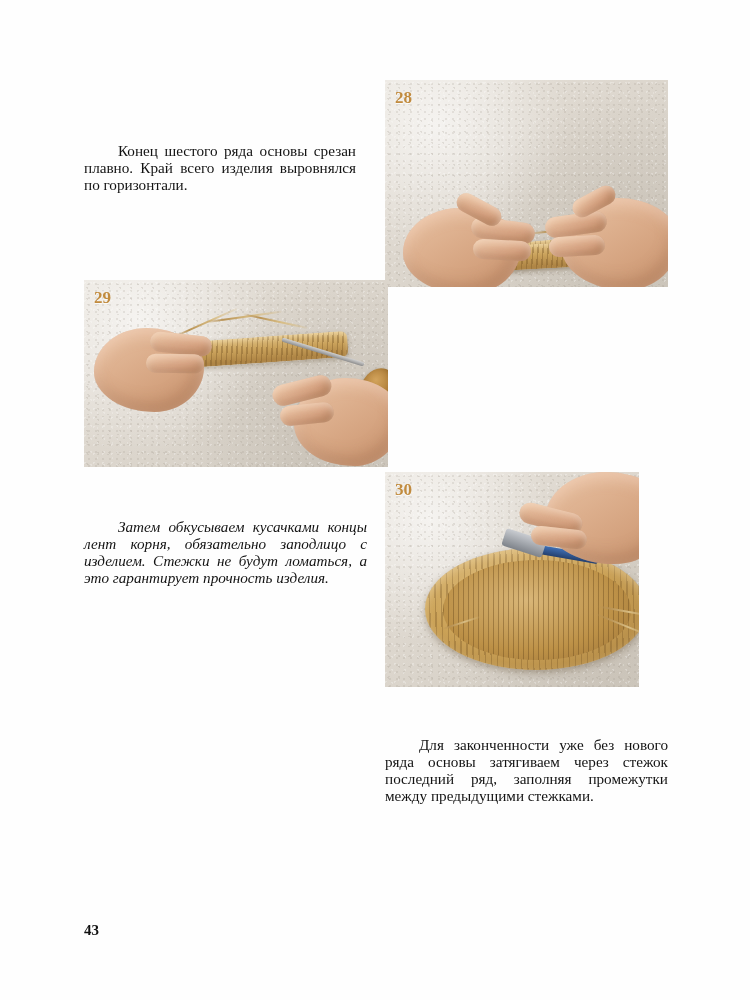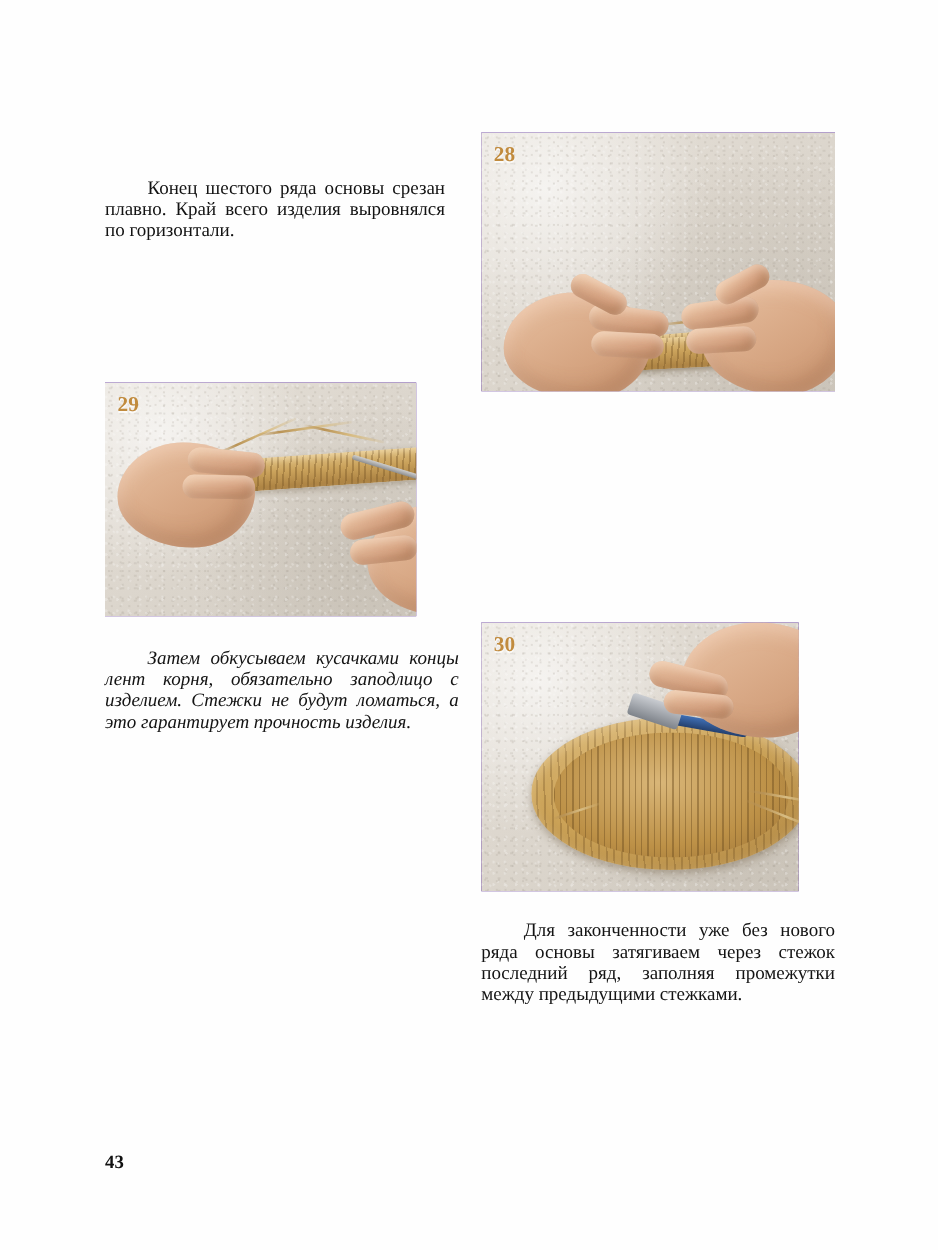--- a/index.html
+++ b/index.html
@@ -18,22 +18,21 @@
   .page {
     position: absolute;
     inset: 0;
     background: #fefefe;
   }
 
   
   .photo {
     position: absolute;
     overflow: hidden;
-    background: #4c1d95;
-    margin-top: 26px;
+    background: #0f172a;
   }
   .photo .wallbg {
     position: absolute;
     inset: 0;
     background:
       radial-gradient(circle at 18% 22%, rgba(255,255,255,0.65) 0%, rgba(255,255,255,0) 46%),
       radial-gradient(circle at 82% 78%, rgba(190,182,170,0.55) 0%, rgba(190,182,170,0) 52%),
       linear-gradient(145deg, #e7e2da 0%, #ddd7ce 45%, #d2ccc2 100%);
   }
   .photo .grain {
@@ -150,21 +149,21 @@
     <div class="finger" style="left:164px; top:156px; width:56px; height:20px; transform:rotate(-3deg);"></div>
     <div class="finger" style="left:186px; top:112px; width:46px; height:19px; transform:rotate(-28deg);"></div>
 
     <span class="num">28</span>
   </div>
 
   <div class="txt" style="left:84px; top:142px; width:272px;">
     <p>Конец шестого ряда основы срезан плавно. Край всего изделия выровнялся по горизонтали.</p>
   </div>
 
-  <div class="photo" style="left:84px; top:280px; width:249px; height:187px;">
+  <div class="photo" style="left:84px; top:280px; width:304px; height:187px;">
     <div class="wallbg"></div>
     <div class="grain"></div>
 
     <div class="weave" style="left:58px; top:58px; width:206px; height:26px; border-radius:7px; transform:rotate(-4deg);"></div>
     <div class="strand" style="left:86px; top:42px; width:70px; transform:rotate(-24deg);"></div>
     <div class="strand" style="left:120px; top:36px; width:78px; transform:rotate(-8deg);"></div>
     <div class="strand" style="left:158px; top:40px; width:66px; transform:rotate(12deg);"></div>
 
     <div class="awl-shaft" style="left:196px; top:70px; width:86px; height:4px; transform:rotate(17deg);"></div>
     <div class="awl-handle" style="left:276px; top:88px; width:38px; height:44px; transform:rotate(16deg);"></div>

